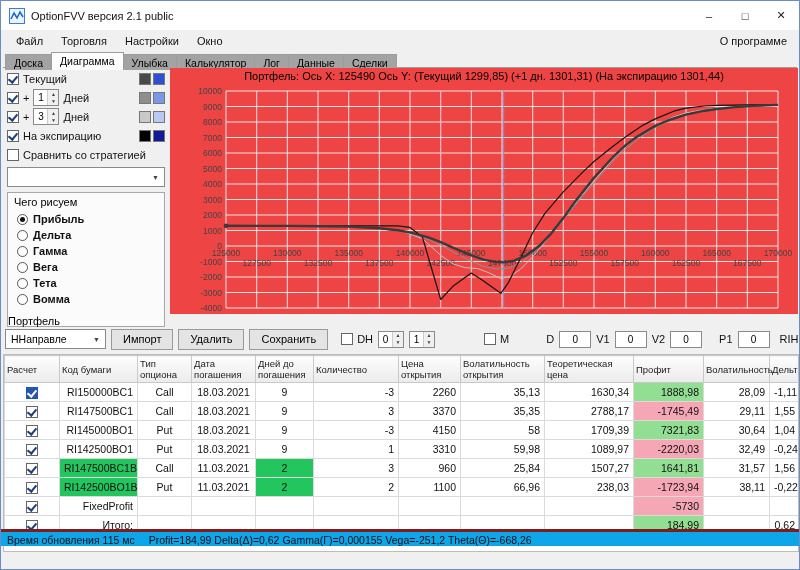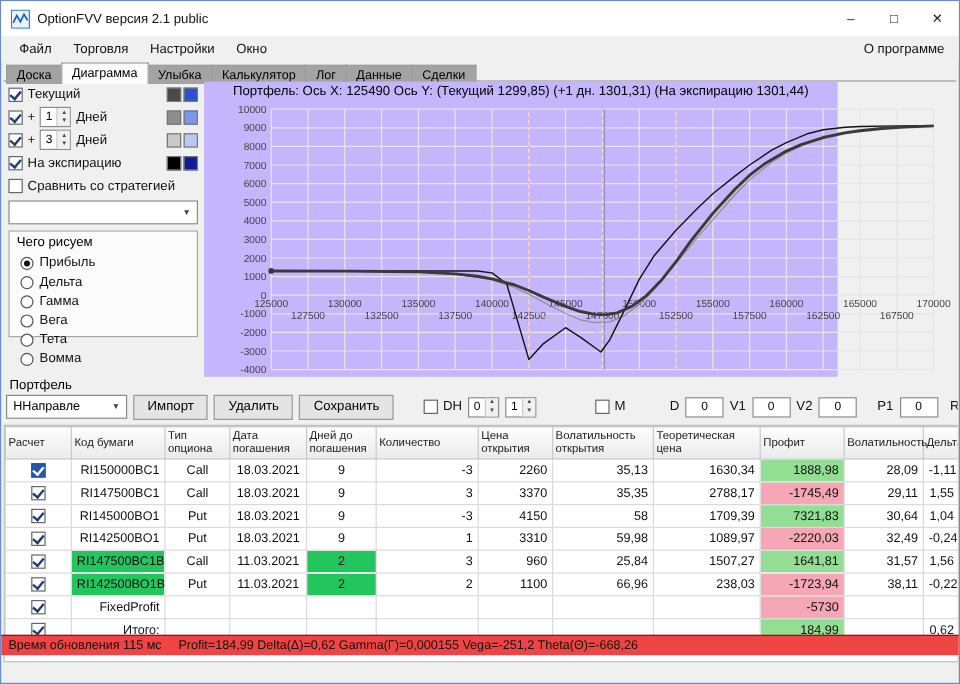--- a/index.html
+++ b/index.html
@@ -28,48 +28,48 @@
   .cb.filled{background:#2456b0;border-color:#2456b0;}
   .cb.filled::after{border-color:#fff;}
   .swatches{margin-left:auto;display:flex;gap:2px;padding-right:2px;}
   .swatch{width:12px;height:12px;display:inline-block;border:1px solid #777;box-sizing:border-box;}
   .spin{display:inline-flex;height:17px;border:1px solid #8a8a8a;background:#fff;box-sizing:border-box;align-items:stretch;}
   .spin .v{width:13px;text-align:center;font-size:10px;line-height:15px;}
   .spin .a{width:10px;display:flex;flex-direction:column;font-size:5px;line-height:7px;color:#444;border-left:1px solid #ccc;text-align:center;background:#f0f0f0;justify-content:center;}
   .combo{display:flex;align-items:center;justify-content:space-between;background:#fff;border:1px solid #8a8a8a;height:20px;padding:0 2px 0 5px;box-sizing:border-box;font-size:10.5px;}
   .combo .arrow{font-size:7px;color:#444;padding:0 3px;}
   .strategy{margin:3px 2px 0 2px;}
-  .draw-group{margin:5px 2px 0 2px;border:1px solid #a8a8a8;background:#fbfbfb;height:89px;padding:3px 6px;box-sizing:border-box;}
+  .draw-group{margin:5px 2px 0 2px;border:1px solid #a8a8a8;background:#fbfbfb;height:135px;padding:3px 6px;box-sizing:border-box;}
   .group-title{font-size:11px;margin-bottom:3px;}
-  .radio-row{display:flex;align-items:center;gap:5px;height:16px;padding-left:3px;}
+  .radio-row{display:flex;align-items:center;gap:5px;height:16px;padding-left:3px;font-weight:bold;}
   .radio{width:11px;height:11px;border:1px solid #555;border-radius:50%;background:#fff;position:relative;display:inline-block;box-sizing:border-box;flex:0 0 auto;}
   .radio.sel::after{content:"";position:absolute;left:2px;top:2px;width:5px;height:5px;border-radius:50%;background:#111;}
   
-  .chart-area{position:absolute;top:67px;left:169px;width:528px;height:246px;background:#c4b5fd;}
+  .chart-area{position:absolute;top:67px;left:169px;width:628px;height:246px;background:#ef4444;}
   .chart-title{height:15px;font-size:11px;text-align:center;padding-top:2px;color:#000;}
   svg text{font-family:"Liberation Sans",sans-serif;font-size:8.5px;fill:#444;}
   
   .portfolio-label{position:absolute;top:314px;left:7px;font-size:11px;}
   .toolbar{position:absolute;top:327px;left:4px;right:1px;height:22px;display:flex;align-items:center;gap:5px;overflow:hidden;white-space:nowrap;}
   .btn{height:21px;padding:0 11px;background:#e4e4e4;border:1px solid #9a9a9a;font-size:11px;font-family:Liberation Sans, sans-serif;}
   .cbwrap{display:inline-flex;align-items:center;gap:4px;}
   .tbox{width:32px;height:17px;border:1px solid #8a8a8a;font-size:10px;text-align:center;font-family:inherit;padding:0;background:#fff;box-sizing:border-box;}
   
   .table-wrap{position:absolute;top:353px;left:2px;width:796px;height:198px;overflow:hidden;background:#fff;border:1px solid #bcbcbc;box-sizing:border-box;}
   table{border-collapse:collapse;table-layout:fixed;width:795px;font-size:10.5px;}
   th{font-weight:normal;font-size:9.5px;background:linear-gradient(#fdfdfd,#ebebeb);border:1px solid #c9c9c9;white-space:pre-line;padding:1px 2px;height:24px;text-align:left;color:#222;}
   td{border:1px solid #dadada;padding:1px 4px;height:16px;white-space:nowrap;overflow:hidden;background:#fff;color:#111;}
   td.a-r{text-align:right;} td.a-c{text-align:center;}
   td.hl{background:#22c55e;}
   td.p-green{background:#92de92;}
   td.p-red{background:#f5a7b6;}
   .cb-cell{text-align:center;}
   .cb-cell .cb{vertical-align:middle;}
   
-  .statusbar{position:absolute;top:528px;left:0;right:0;height:17px;border-top:1px solid #7f1d1d;background:#ef4444;display:flex;gap:14px;padding:2px 6px 0 6px;box-sizing:border-box;font-size:10.5px;color:#111;}
+  .statusbar{position:absolute;top:528px;left:0;right:0;height:17px;border-top:3px solid #7f1d1d;background:#0ea5e9;display:flex;gap:14px;padding:2px 6px 0 6px;box-sizing:border-box;font-size:10.5px;color:#111;}
 </style>
 </head>
 <body>
 
 <div class="window">
 
   <div class="titlebar">
     <span class="app-icon">
       <svg width="16" height="16" viewBox="0 0 16 16">
           <rect x="0.5" y="0.5" width="15" height="15" fill="#eaf3ff" stroke="#3a7bd5"></rect>
@@ -272,21 +272,21 @@
   <div class="portfolio-label">Портфель</div>
 
   <div class="toolbar">
     <div class="combo" style="width:101px;flex:0 0 auto;">
       <span>ННаправле</span>
       <span class="arrow">▼</span>
     </div>
     <button class="btn">Импорт</button>
     <button class="btn">Удалить</button>
     <button class="btn">Сохранить</button>
-    <span class="cbwrap" style="margin-left:20px;">
+    <span class="cbwrap" style="margin-left:8px;">
       <span class="cb"></span>
       <span class="lbl">DH</span>
     </span>
     <span class="spin">
         <span class="v">0</span>
         <span class="a">
           <span>▲</span>
           <span>▼</span>
         </span>
       </span>

